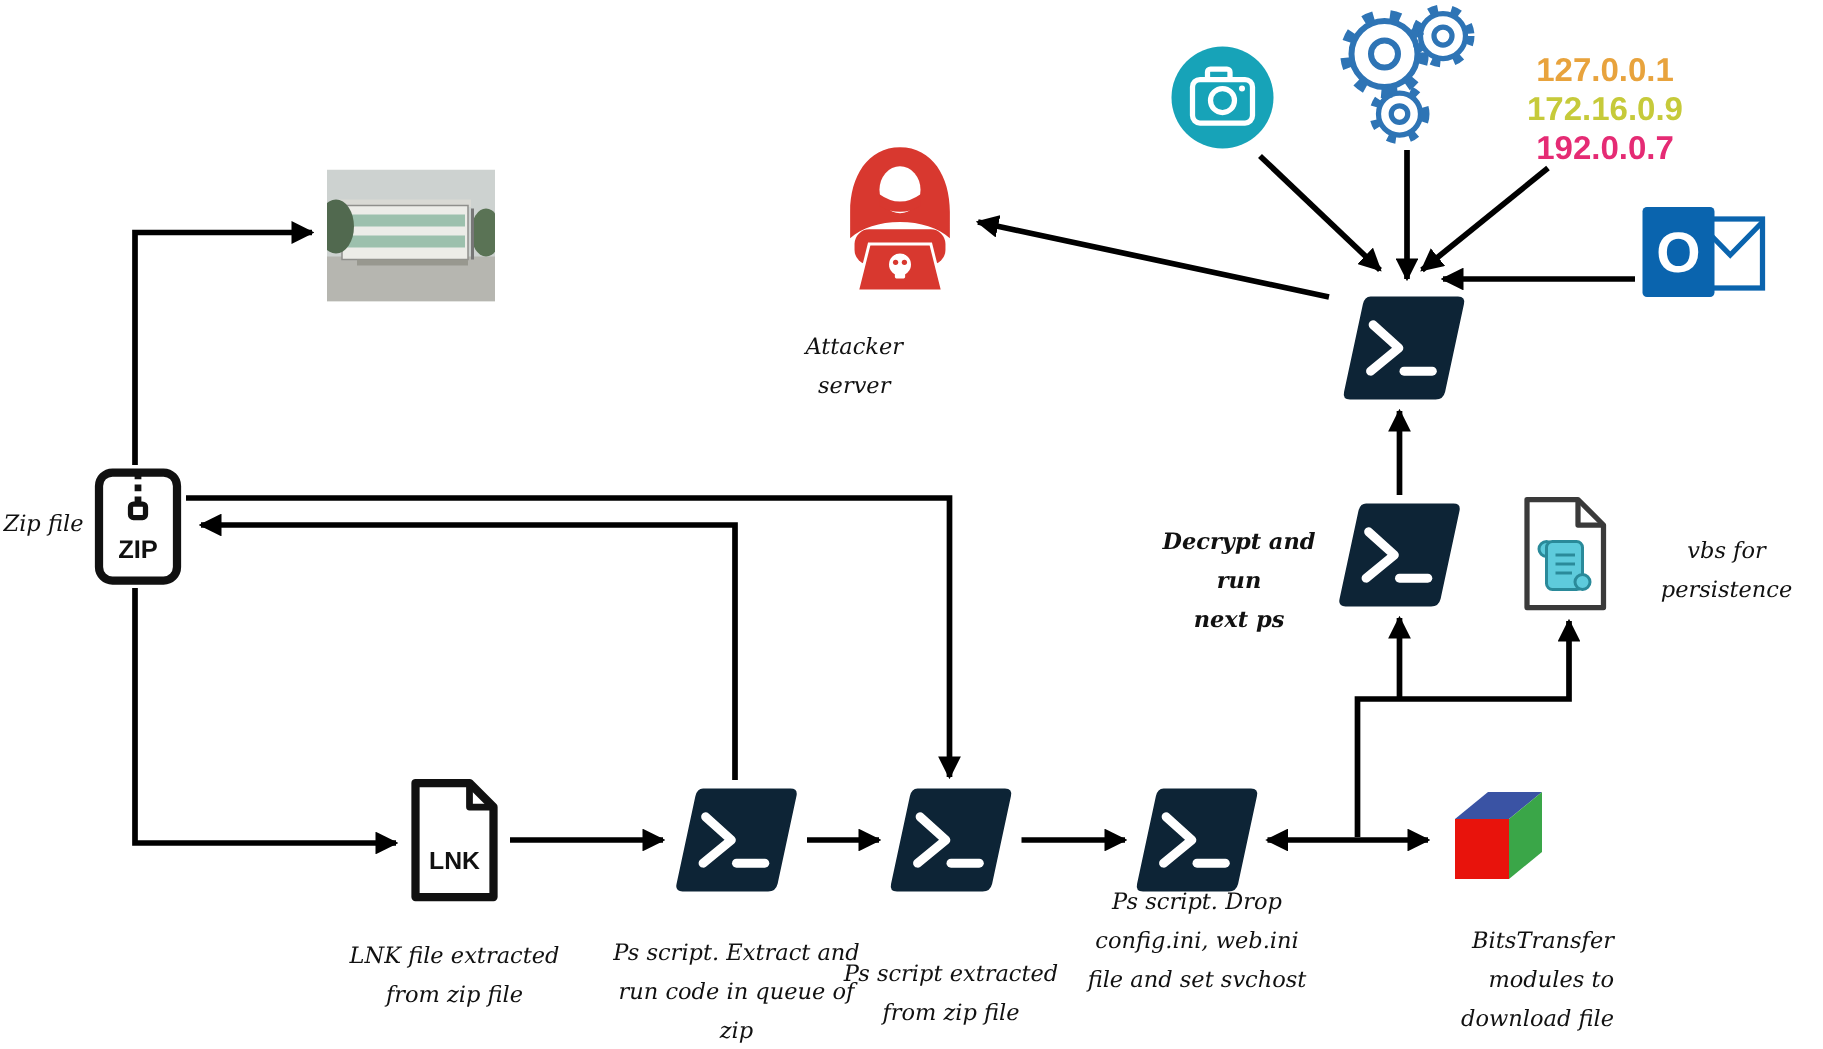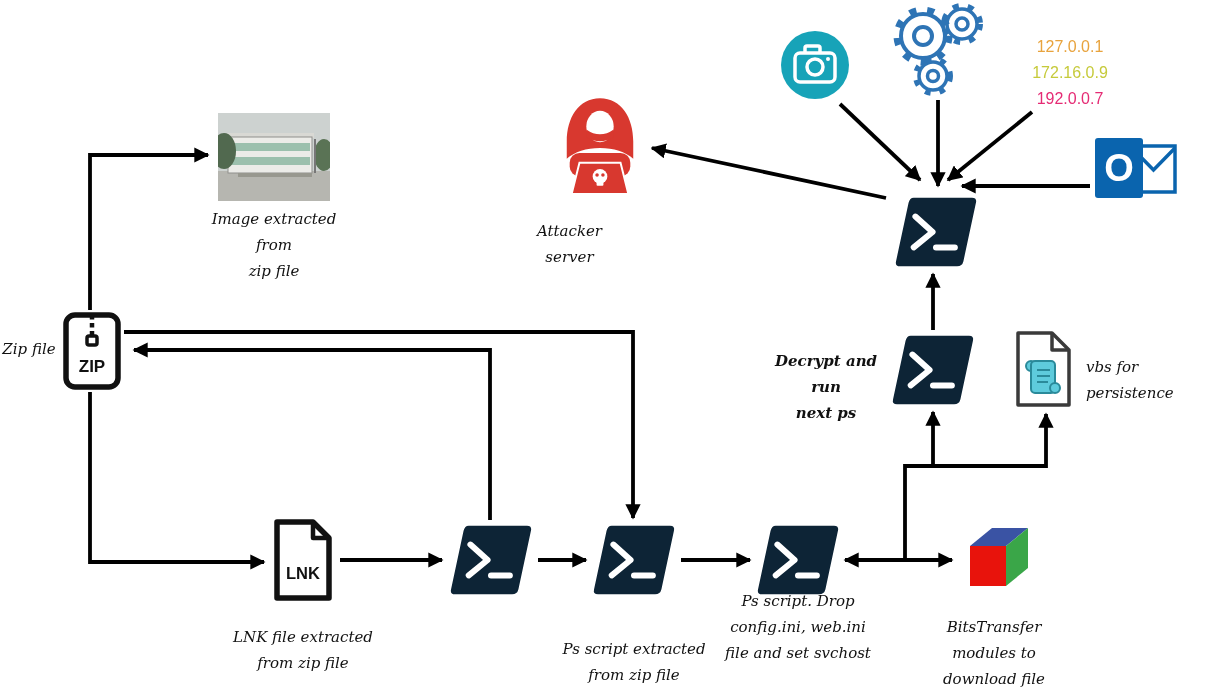--- a/index.html
+++ b/index.html
@@ -9,23 +9,23 @@
     font-family:"Liberation Sans", sans-serif;
   }
   #arrows { position:absolute; left:0; top:0; z-index:1; }
   .node { position:absolute; z-index:2; }
   .cap {
     position:absolute; z-index:3;
     font-family:"DejaVu Serif", serif; font-style:italic;
     font-size:15px; line-height:26px; color:#111;
     text-align:center; white-space:pre-line;
   }
-  .cap.left { text-align:left; }
+  .cap.left { text-align:center; }
   .ip-list { position:absolute; z-index:3; left:1010px; top:34px; width:120px; text-align:center; }
-  .ip-line { font-family:"Liberation Sans", sans-serif; font-weight:normal; font-size:16px; line-height:26px; }
+  .ip-line { font-family:"Liberation Sans", sans-serif; font-weight:bold; font-size:22px; line-height:26px; }
   .ip-1 { color:var(--ip1_color,#e8a33d); }
   .ip-2 { color:var(--ip2_color,#c6ca3a); }
   .ip-3 { color:var(--ip3_color,#e52b74); }
   svg text { font-family:"Liberation Sans", sans-serif; }
 </style>
 </head>
 <body>
 
 <div id="canvas">
 
@@ -72,22 +72,20 @@
       <rect x="8" y="20" width="88" height="5" fill="#d9d9d4"></rect>
       <rect x="10" y="24" width="84" height="36" fill="#ecece8" stroke="#8f8f8c"></rect>
       <rect x="12" y="30" width="80" height="8" fill="#9cc0ad"></rect>
       <rect x="12" y="44" width="80" height="8" fill="#9cc0ad"></rect>
       <ellipse cx="6" cy="38" rx="12" ry="18" fill="#51694f"></ellipse>
       <ellipse cx="106" cy="42" rx="10" ry="16" fill="#5a7355"></ellipse>
       <rect x="96" y="26" width="2" height="34" fill="#777"></rect>
       <rect x="20" y="60" width="74" height="4" fill="#98988f"></rect>
     </svg>
   </div>
-  <div class="cap" style="left:194px; top:206px; width:160px;">Image extracted from
-zip file</div>
 
   <div class="node" style="left:62px; top:312px; width:60px; height:78px;">
     <svg width="60" height="78" viewBox="0 0 60 78">
       <rect x="4" y="3" width="52" height="72" rx="9" fill="#fff" stroke="#111" stroke-width="5.5"></rect>
       <line x1="30" y1="3" x2="30" y2="24" stroke="#111" stroke-width="4.5" stroke-dasharray="4.5 3.5"></line>
       <rect x="25" y="24" width="10" height="9" rx="2" fill="none" stroke="#111" stroke-width="3.5"></rect>
       <text x="30" y="60" text-anchor="middle" font-size="17" font-weight="900" fill="#111">ZIP</text>
     </svg>
   </div>
   <div class="cap" style="left:0px; top:336px; width:58px;">Zip file</div>
@@ -184,20 +182,23 @@
     </svg>
   </div>
   <div class="cap" style="left:233px; top:624px; width:140px;">LNK file extracted
 from zip file</div>
 
   <div class="node" style="left:448px; top:524px; width:86px; height:72px;">
     <svg width="86" height="72" viewBox="0 0 100 84">
         <use href="#ps-icon"></use>
       </svg>
   </div>
+  <div class="cap" style="left:408px; top:622px; width:166px;">Ps script. Extract and
+run code in queue of
+zip</div>
 
   <div class="node" style="left:591px; top:524px; width:86px; height:72px;">
     <svg width="86" height="72" viewBox="0 0 100 84">
         <use href="#ps-icon"></use>
       </svg>
   </div>
   <div class="cap" style="left:551px; top:636px; width:166px;">Ps script extracted
 from zip file</div>
 
   <div class="node" style="left:755px; top:524px; width:86px; height:72px;">
@@ -209,17 +210,17 @@
 config.ini, web.ini
 file and set svchost</div>
 
   <div class="node" style="left:958px; top:522px; width:72px; height:76px;">
     <svg width="72" height="76" viewBox="0 0 72 76">
       <polygon points="12,24 34,6 70,6 48,24" fill="var(--cube_blue,#3a53a4)"></polygon>
       <polygon points="12,24 48,24 48,64 12,64" fill="var(--cube_red,#e8130c)"></polygon>
       <polygon points="48,24 70,6 70,46 48,64" fill="var(--cube_green,#3aa648)"></polygon>
     </svg>
   </div>
-  <div class="cap" style="left:912px; top:614px; width:164px;">BitsTransfer
+  <div class="cap" style="left:912px; top:614px; width:164px;text-align:right;">BitsTransfer
 modules to
 download file</div>
 
 </div>
 
 </body></html>

